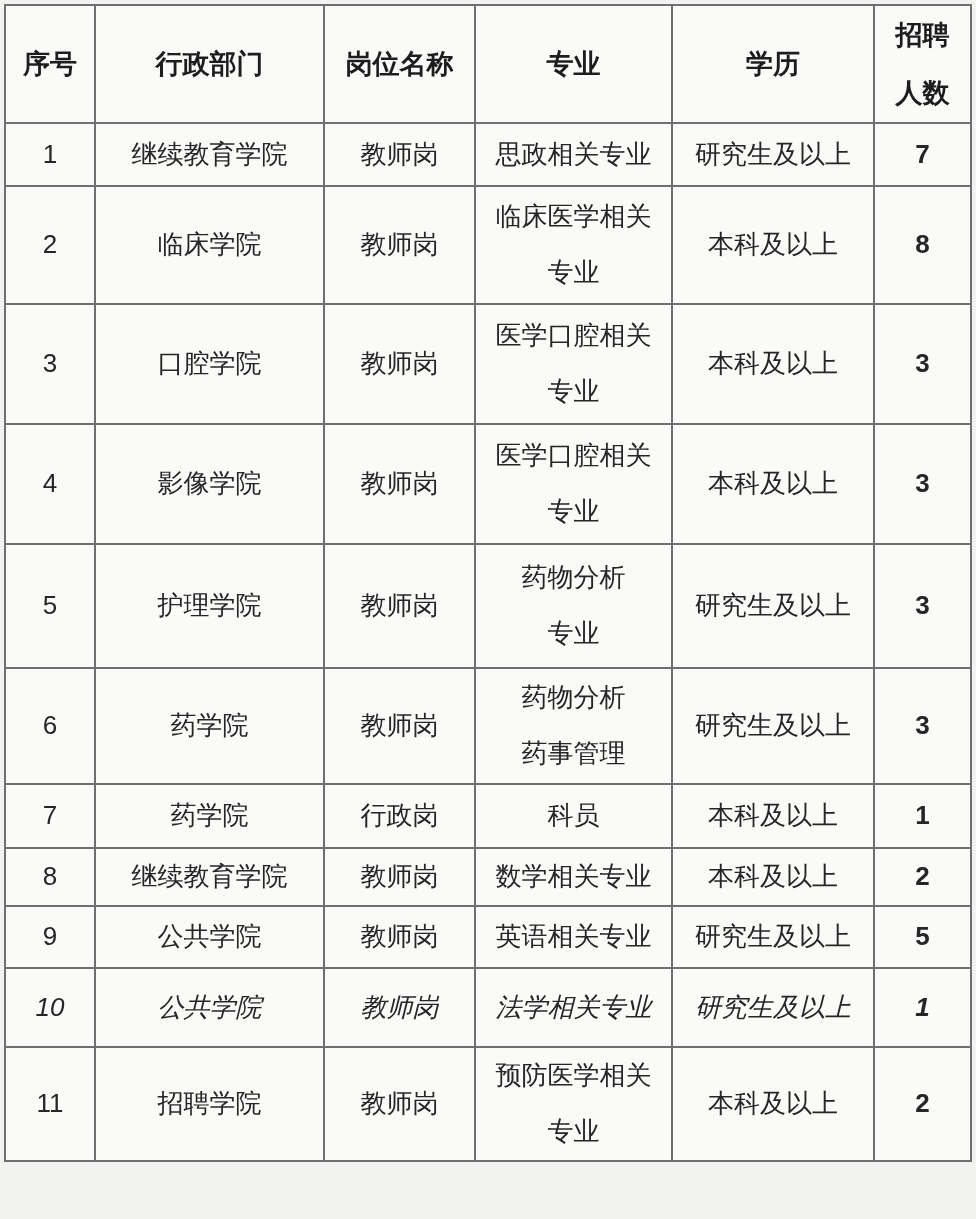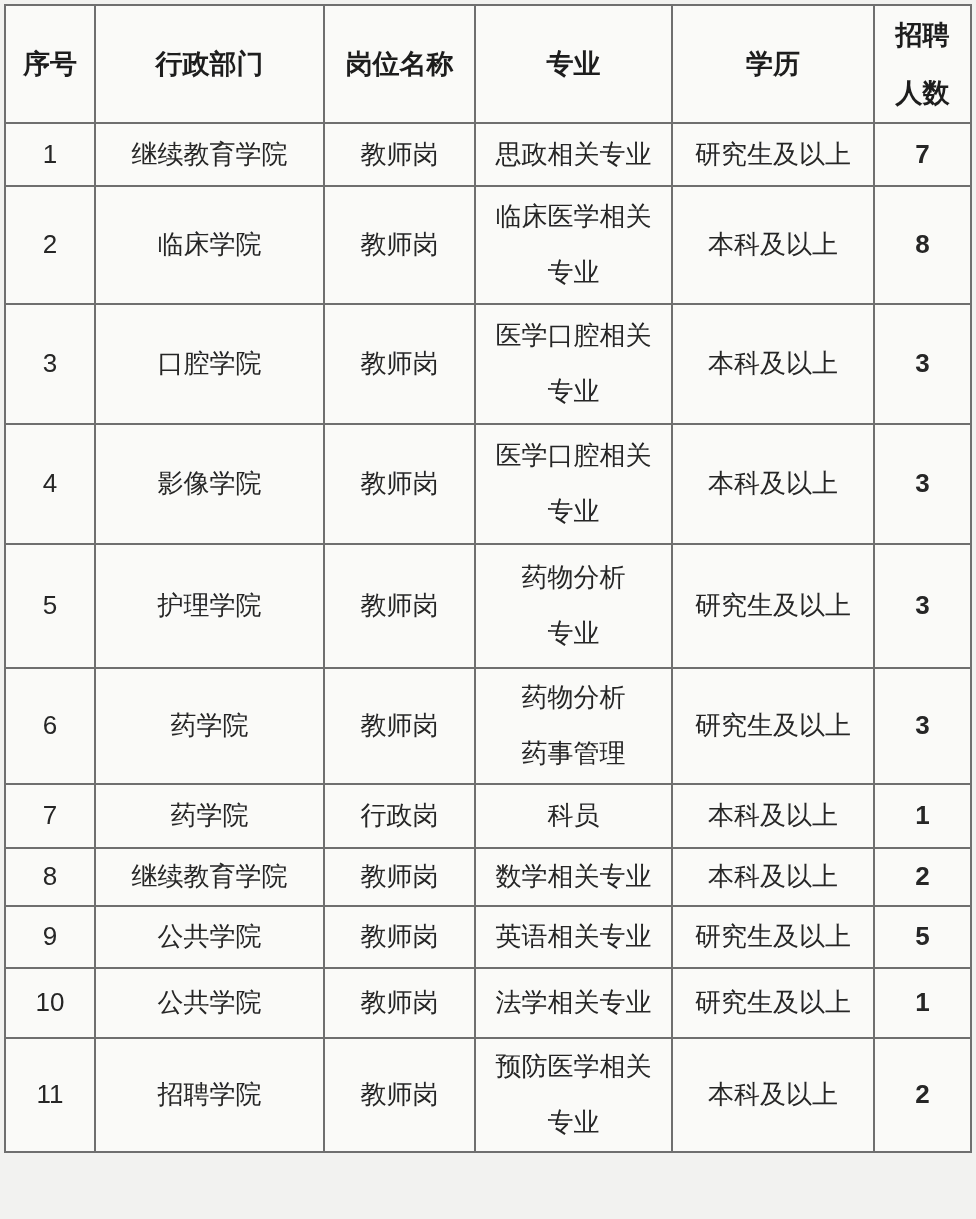--- a/index.html
+++ b/index.html
@@ -57,21 +57,21 @@
   tr.r-head { height: 118px; }
   tr.r-1  { height: 63px; }
   tr.r-2  { height: 118px; }
   tr.r-3  { height: 120px; }
   tr.r-4  { height: 120px; }
   tr.r-5  { height: 124px; }
   tr.r-6  { height: 116px; }
   tr.r-7  { height: 64px; }
   tr.r-8  { height: 58px; }
   tr.r-9  { height: 62px; }
-  tr.r-10 { height: 70px; }
+  tr.r-10 { height: 79px; font-style: italic; }
   tr.r-11 { height: 92px; }
   tr.r-12 { height: 60px; }
 </style>
 </head>
 <body>
 
 <div class="table-wrap">
   <table class="recruit">
     <colgroup>
       <col class="c-no">

